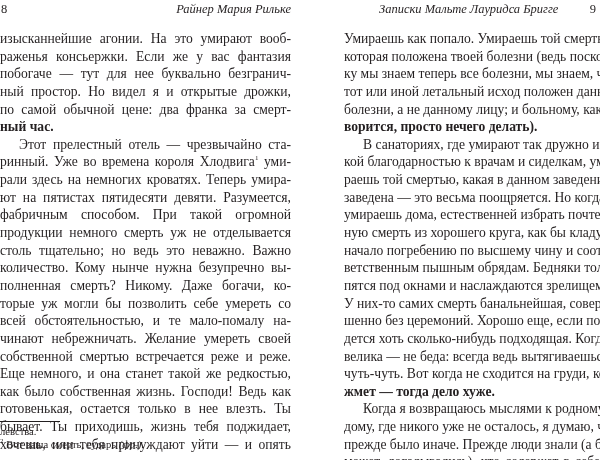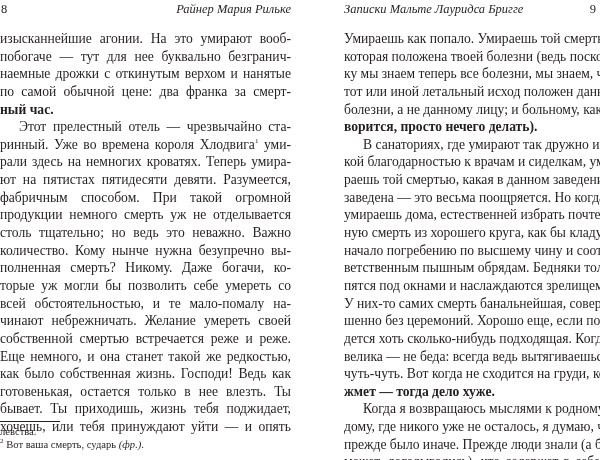--- a/index.html
+++ b/index.html
@@ -3,24 +3,24 @@
   <meta charset="utf-8">
   <style>
     html, body { margin: 0; padding: 0; background: #ffffff; }
     body { width: 600px; height: 460px; overflow: hidden; position: relative;
       font-family: "Liberation Serif", "DejaVu Serif", serif; color: #231f20; }
     .page { position: absolute; top: 0; height: 460px; }
     .page.left { left: 0; width: 291px; }
     .page.right { left: 344px; width: 256px; }
     .header { position: absolute; top: 1px; left: 0; right: 0; height: 16px; font-size: 12.5px; line-height: 16px; }
     .header .num { position: absolute; top: 0; }
-    .header .title { position: absolute; top: 0; font-style: italic; }
+    .header .title { position: absolute; top: 0; font-style: italic; margin-left: 19px; }
     .left .header .num { left: 1px; }
     .left .header .title { right: 0; }
-    .right .header .title { left: 0; font-family: Liberation Serif, serif; }
+    .right .header .title { left: 16px; font-family: Liberation Serif, serif; }
     .right .header .num { right: 4px; }
     .body { position: absolute; top: 30px; left: 0; right: 0; font-size: 13.6px; line-height: 17.65px; }
     .line { display: block; white-space: nowrap; text-align: justify; text-align-last: justify; height: 17.65px; overflow: visible; }
     .line.last { text-align-last: left; font-weight: bold; }
     .line.indent { padding-left: 19px; }
     .fn-rule { position: absolute; left: 0; top: 421px; width: 60px; height: 0; border-top: 1px solid #231f20; }
     .footnotes { position: absolute; top: 426px; left: 0; right: 0; font-size: 10.6px; line-height: 12.5px; }
     .fn-line { display: block; white-space: nowrap; text-align: justify; text-align-last: justify; }
     .fn-line.last { text-align-last: left; }
     sup { font-size: 7px; line-height: 0; vertical-align: super; }
@@ -29,22 +29,23 @@
 </head>
 <body>
 
 <div class="page left">
   <div class="header">
     <span class="num">8</span>
     <span class="title">Райнер Мария Рильке</span>
   </div>
   <div class="body">
     <span class="line">изысканнейшие агонии. На это умирают вооб-</span>
+    <span class="line">раженья консьержки. Если же у вас фантазия</span>
     <span class="line">побогаче — тут для нее буквально безгранич-</span>
-    <span class="line">наемные дрожки с откинутым верхом и нанятые</span>
+    <span class="line">ный простор. Но видел я и открытые дрожки,</span>
     <span class="line">по самой обычной цене: два франка за смерт-</span>
     <span class="line last">ный час.</span>
     <span class="line indent">Этот прелестный отель — чрезвычайно ста-</span>
     <span class="line"><span>ринный. Уже во времена короля Хлодвига</span><sup>1</sup><span> уми-</span></span>
     <span class="line">рали здесь на немногих кроватях. Теперь умира-</span>
     <span class="line">ют на пятистах пятидесяти девяти. Разумеется,</span>
     <span class="line">фабричным способом. При такой огромной</span>
     <span class="line">продукции немного смерть уж не отделывается</span>
     <span class="line">столь тщательно; но ведь это неважно. Важно</span>
     <span class="line">количество. Кому нынче нужна безупречно вы-</span>

